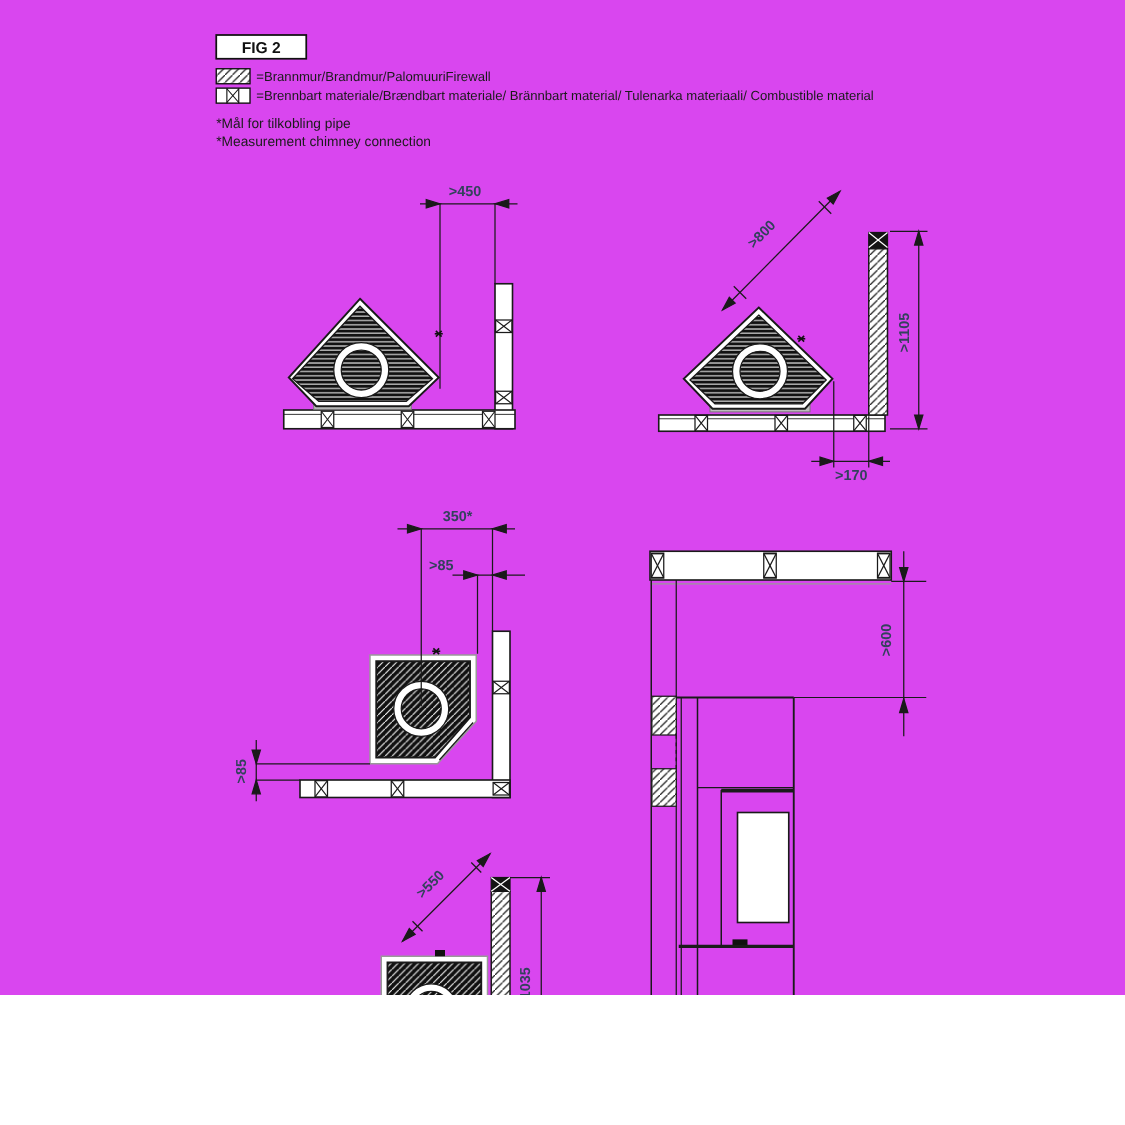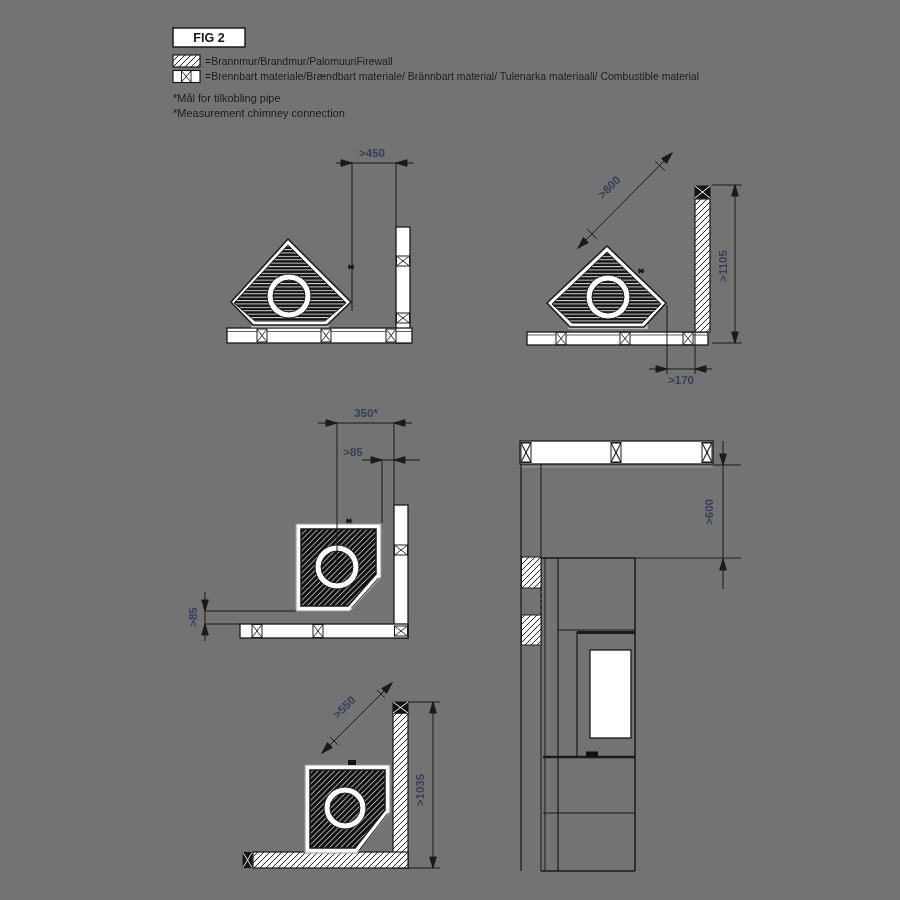--- a/index.html
+++ b/index.html
@@ -1,16 +1,16 @@
 <!DOCTYPE html>
 <html><head>
 <meta charset="utf-8">
 <style>
   html,body{margin:0;padding:0;background:#fff;}
-  .page{position:relative;width:900px;height:900px;background:#737373;overflow:hidden;
+  .page{position:relative;width:900px;height:796px;background:#d946ef;overflow:hidden;
         font-family:"Liberation Sans",sans-serif;}
   svg text{font-family:"Liberation Sans",sans-serif;}
   .figlbl{font-size:12.5px;font-weight:bold;fill:#111;}
   .leg{font-size:10.5px;fill:#1b1b1b;}
   .note{font-size:11px;fill:#1b1b1b;}
   .dim{font-size:11.5px;font-weight:bold;fill:#33415c;}
 </style>
 </head>
 <body>
 

